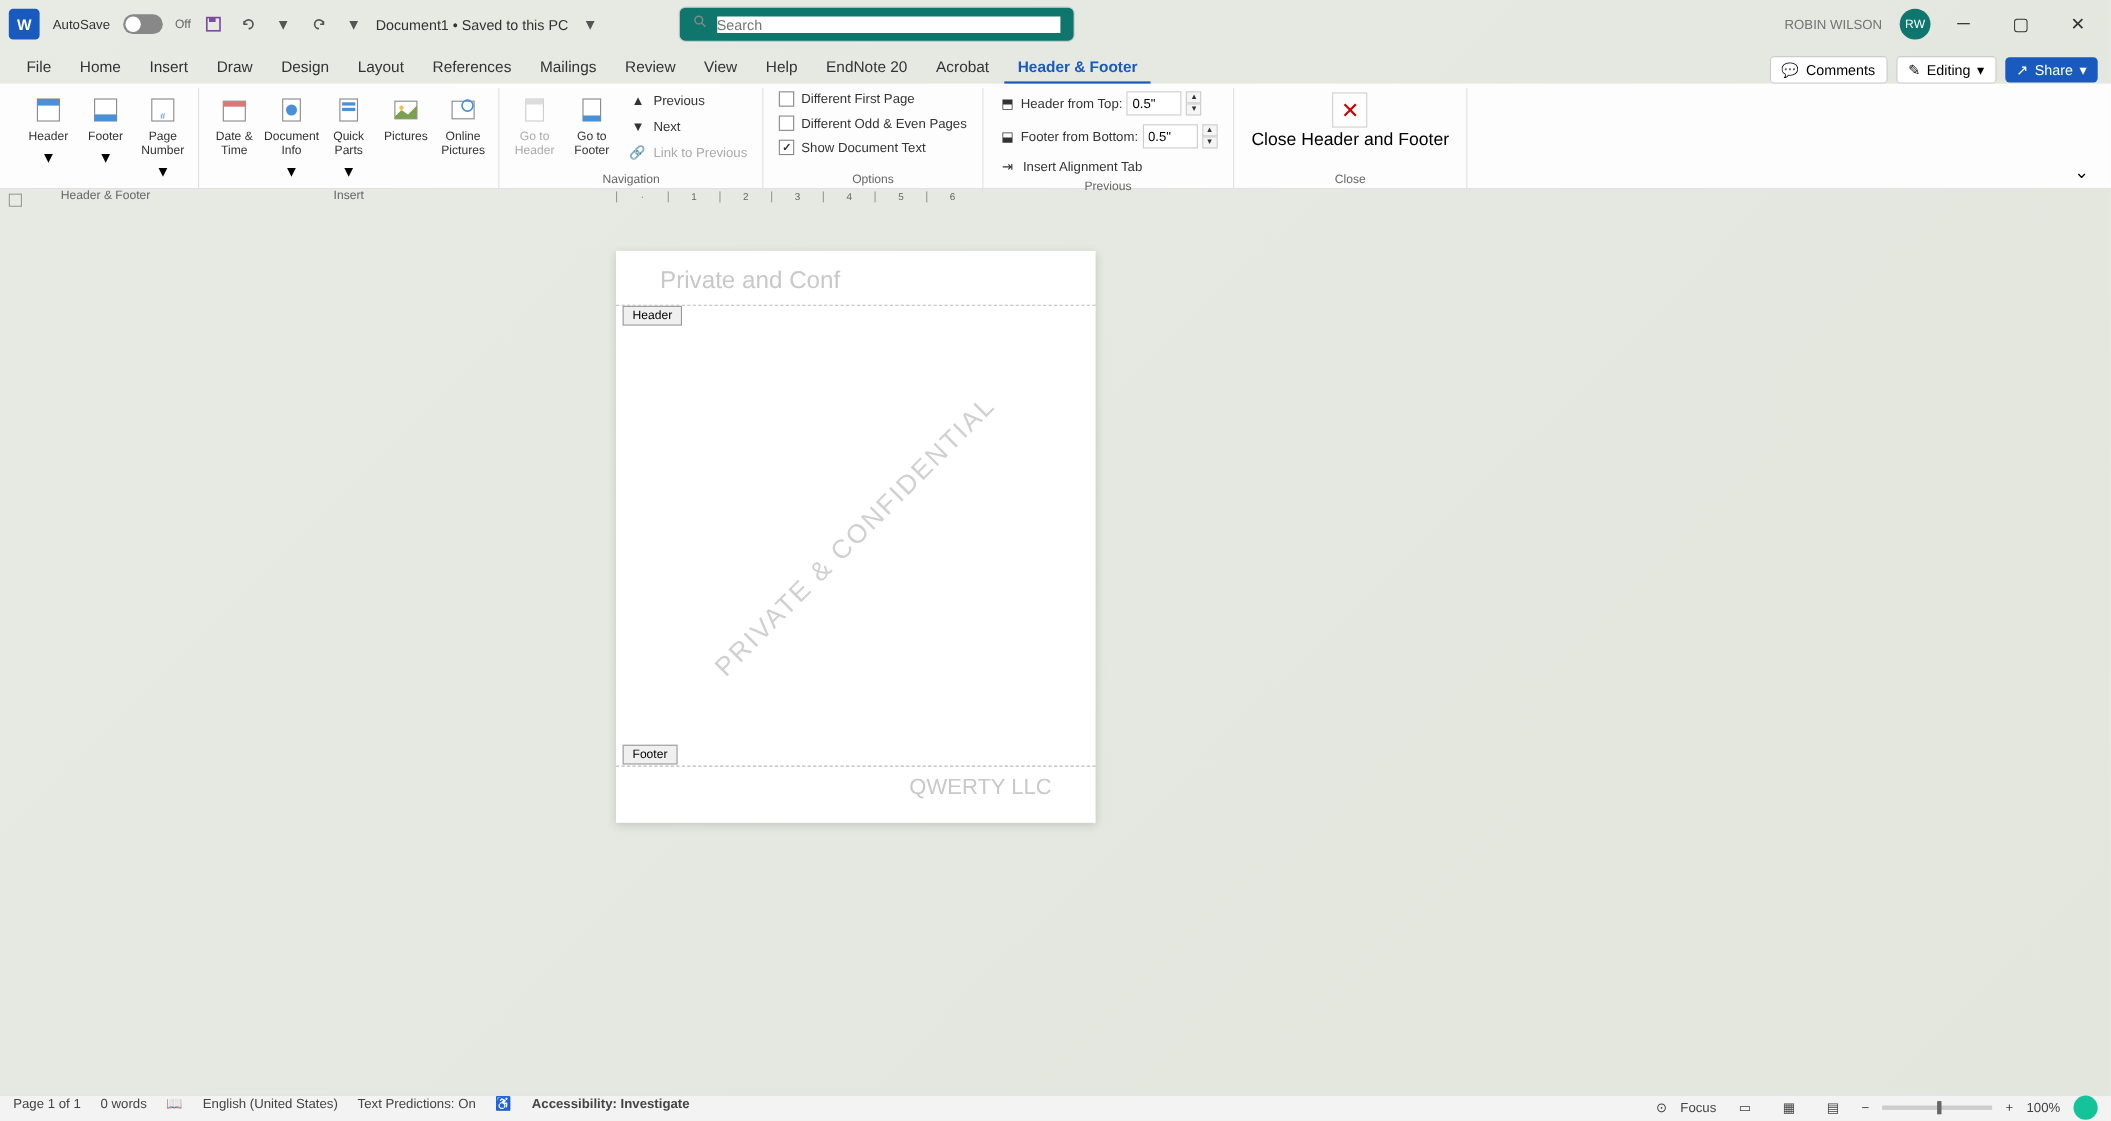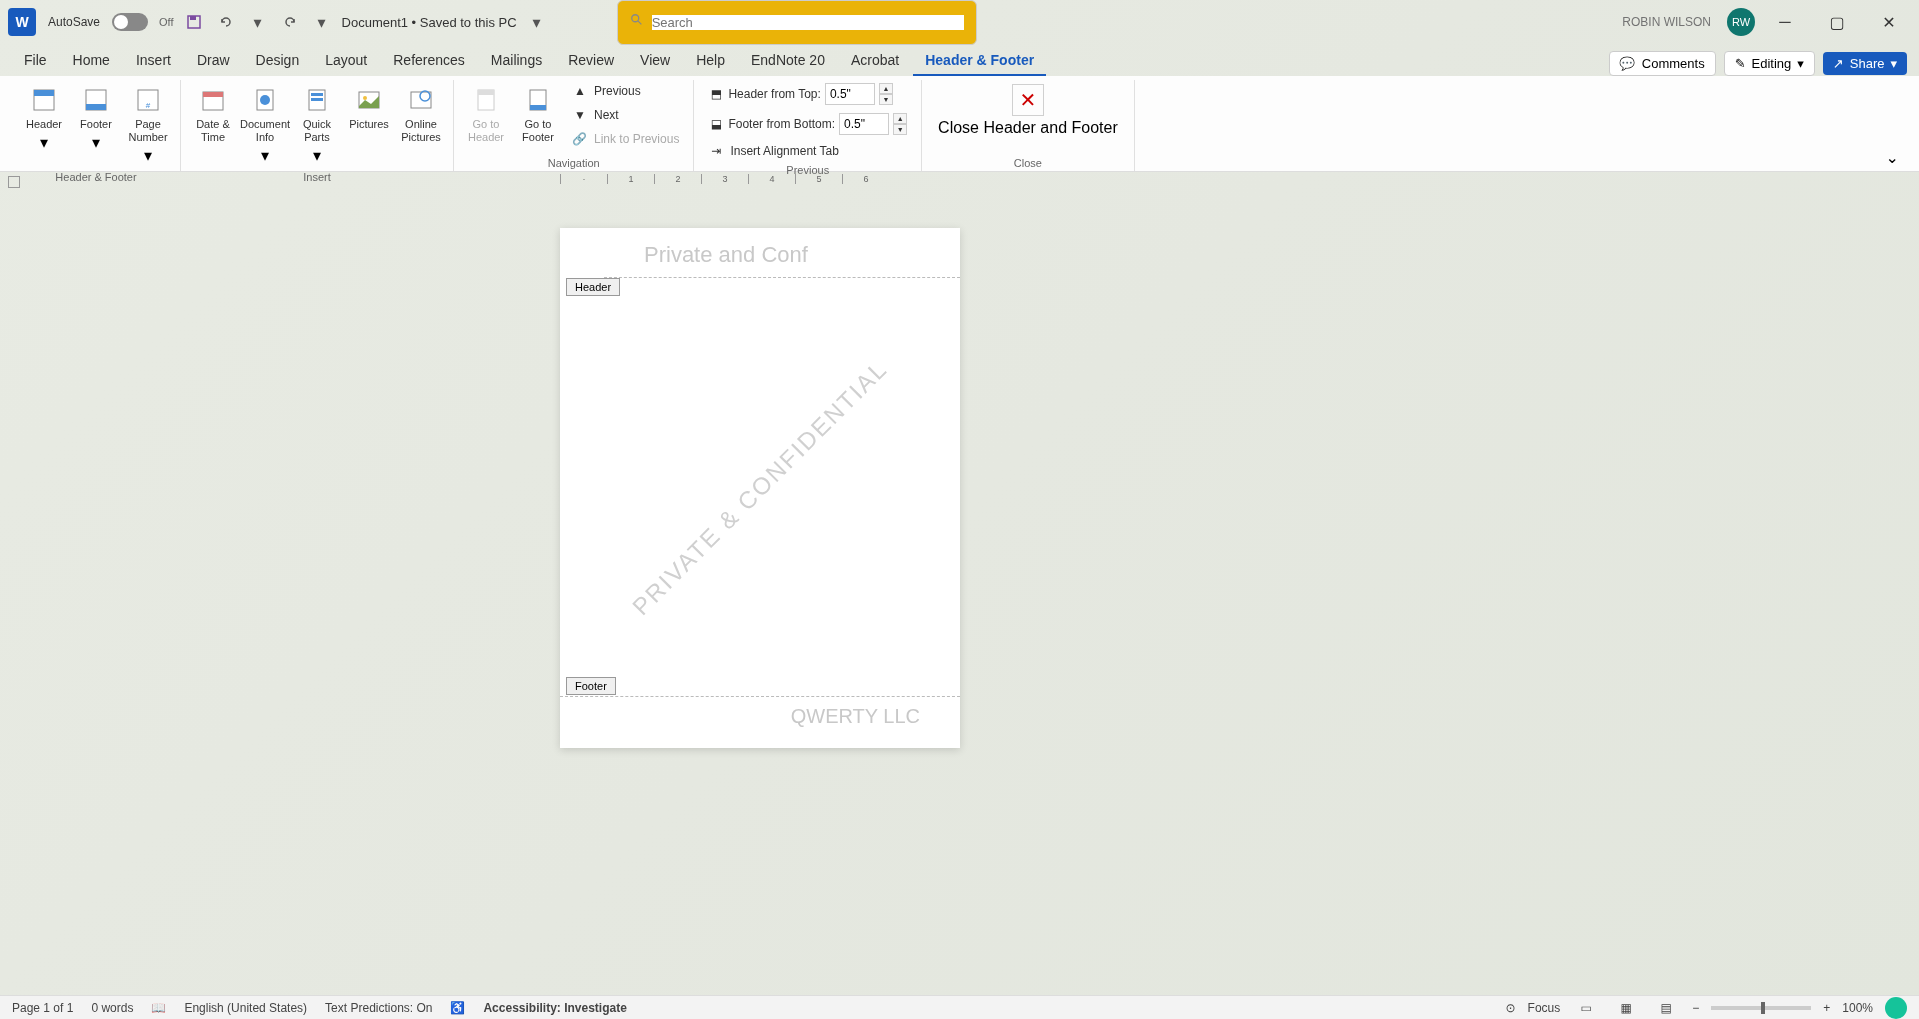--- a/index.html
+++ b/index.html
@@ -6,21 +6,21 @@
     body { background: linear-gradient(135deg, #e8ebe3 0%, #e5e8e0 50%, #e2e6dd 100%); width: 1919px; height: 1019px; overflow: hidden; position: relative; }
     
     .titlebar { height: 44px; display: flex; align-items: center; padding: 0 8px; gap: 8px; }
     .word-icon { width: 28px; height: 28px; background: #185abd; border-radius: 4px; display: flex; align-items: center; justify-content: center; color: white; font-weight: bold; font-size: 14px; }
     .autosave { font-size: 12px; color: #333; margin-left: 4px; }
     .toggle { width: 36px; height: 18px; background: #888; border-radius: 9px; display: inline-flex; align-items: center; padding: 2px; margin-left: 4px; }
     .toggle-knob { width: 14px; height: 14px; background: white; border-radius: 50%; }
     .toggle-label { font-size: 11px; color: #666; margin-left: 3px; }
     .qat-icon { width: 24px; height: 24px; display: flex; align-items: center; justify-content: center; cursor: pointer; color: #555; }
     .doc-title { font-size: 13px; color: #333; margin-left: 0; }
-    .search-box { flex: 0 0 360px; height: 45px; border: 1px solid #ccc; border-radius: 6px; background: #eab308; display: flex; align-items: center; padding: 0 12px; gap: 8px; margin-left: 60px; margin-right: auto; justify-content: flex-end; }
+    .search-box { flex: 0 0 360px; height: 32px; border: 1px solid #ccc; border-radius: 6px; background: #0f766e; display: flex; align-items: center; padding: 0 12px; gap: 8px; margin-left: 60px; margin-right: auto; justify-content: flex-end; }
     .search-box input { border: none; outline: none; flex: 1; font-size: 13px; }
     .user-name { font-size: 12px; color: #737373; margin-right: 8px; }
     .avatar { width: 28px; height: 28px; border-radius: 50%; background: #0f766e; color: white; display: flex; align-items: center; justify-content: center; font-size: 11px; }
     .win-btn { width: 44px; height: 32px; display: flex; align-items: center; justify-content: center; color: #333; cursor: pointer; }
     
     .tabs { height: 32px; display: flex; align-items: flex-end; padding: 0 12px; gap: 2px; }
     .tab { padding: 6px 12px; font-size: 14px; color: #333; cursor: pointer; border-bottom: 2px solid transparent; margin-top: 31px; }
     .tab.active { color: #185abd; border-bottom: 2px solid #185abd; font-weight: 600; }
     .tabs-right { margin-left: auto; display: flex; gap: 8px; align-items: center; }
     .tab-btn { padding: 4px 10px; border: 1px solid #ccc; border-radius: 4px; font-size: 13px; display: flex; align-items: center; gap: 6px; background: white; cursor: pointer; }
@@ -48,30 +48,30 @@
     .close-x { width: 32px; height: 32px; border: 1px solid #d0d0d0; display: flex; align-items: center; justify-content: center; color: #c00; font-size: 20px; }
     .ribbon-collapse { margin-left: auto; align-self: flex-end; padding: 4px 8px; cursor: pointer; }
     
     .ruler-area { height: 20px; position: relative; margin-top: 2px; }
     .ruler-corner { position: absolute; left: 8px; top: 2px; width: 12px; height: 12px; border: 1px solid #999; }
     .ruler-h { position: absolute; left: 560px; width: 400px; height: 18px; font-size: 9px; color: #666; }
     .ruler-tick { display: inline-block; width: 47px; text-align: center; border-left: 1px solid #999; }
     
     .workspace { position: absolute; top: 198px; left: 0; right: 0; bottom: 20px; }
     .ruler-v { position: absolute; left: 6px; top: 60px; width: 16px; height: 500px; }
-    .page { position: absolute; left: 560px; top: 30px; width: 400px; height: 520px; background: white; box-shadow: 0 2px 8px rgba(0,0,0,0.15); padding-left: 44px; }
+    .page { position: absolute; left: 560px; top: 30px; width: 436px; height: 520px; background: white; box-shadow: 0 2px 8px rgba(0,0,0,0.15); }
     .header-area { height: 50px; border-bottom: 1px dashed #bbb; padding: 14px 40px 0; }
     .header-text { font-size: 22px; color: #c8c8c8; }
     .header-tag { position: absolute; left: 6px; top: 50px; background: #f0f0f0; border: 1px solid #999; padding: 2px 8px; font-size: 11px; }
     .footer-area { position: absolute; bottom: 0; left: 0; right: 0; height: 52px; border-top: 1px dashed #bbb; padding: 8px 40px 0; text-align: right; }
     .footer-text { font-size: 20px; color: #c8c8c8; }
     .footer-tag { position: absolute; left: 6px; top: -20px; background: #f0f0f0; border: 1px solid #999; padding: 2px 8px; font-size: 11px; }
     .watermark { position: absolute; top: 50%; left: 50%; transform: translate(-50%, -50%) rotate(-45deg); font-size: 24px; color: #d0d0d0; letter-spacing: 2px; white-space: nowrap; }
     
-    .statusbar { position: absolute; bottom: 0; left: 0; right: 0; height: 24px; background: #f3f3f3; border-top: 1px solid #ddd; display: flex; align-items: center; padding: 0 12px; gap: 18px; font-size: 12px; color: #444; }
+    .statusbar { position: absolute; bottom: 0; left: 0; right: 0; height: 24px; background: #f3f3f3; border-top: 1px solid #ddd; display: flex; align-items: flex-start; padding: 0 12px; gap: 18px; font-size: 12px; color: #444; }
     .statusbar .right { margin-left: auto; display: flex; align-items: center; gap: 12px; }
     .view-btn { width: 28px; height: 20px; display: flex; align-items: center; justify-content: center; cursor: pointer; }
     .zoom-slider { width: 100px; height: 4px; background: #ccc; position: relative; }
     .zoom-thumb { position: absolute; left: 50%; top: -4px; width: 4px; height: 12px; background: #666; }
     .grammarly { width: 22px; height: 22px; border-radius: 50%; background: #15c39a; }
   </style>
 </head>
 <body>
 
 <div class="titlebar">
@@ -273,20 +273,39 @@
           </div>
         <div class="rib-btn-small disabled">
             <span class="ico-s">🔗</span>
             <span>Link to Previous</span>
           </div>
       </div>
     </div>
     <div class="ribbon-group-label">Navigation</div>
   </div>
 
+  <div class="ribbon-group">
+    <div class="ribbon-group-items">
+      <div class="rib-col">
+        <div class="rib-btn-small">
+            <span class="checkbox"></span>
+            <span>Different First Page</span>
+          </div>
+        <div class="rib-btn-small">
+            <span class="checkbox"></span>
+            <span>Different Odd &amp; Even Pages</span>
+          </div>
+        <div class="rib-btn-small">
+            <span class="checkbox checked"></span>
+            <span>Show Document Text</span>
+          </div>
+      </div>
+    </div>
+    <div class="ribbon-group-label">Options</div>
+  </div>
 
   <div class="ribbon-group">
     <div class="ribbon-group-items">
       <div class="rib-col">
         <div class="rib-btn-small spinner">
             <span class="ico-s">⬒</span>
             <span>Header from Top:</span>
             <input value="0.5&quot;" style="">
             <div class="spinner-btns">
               <span>▲</span>

